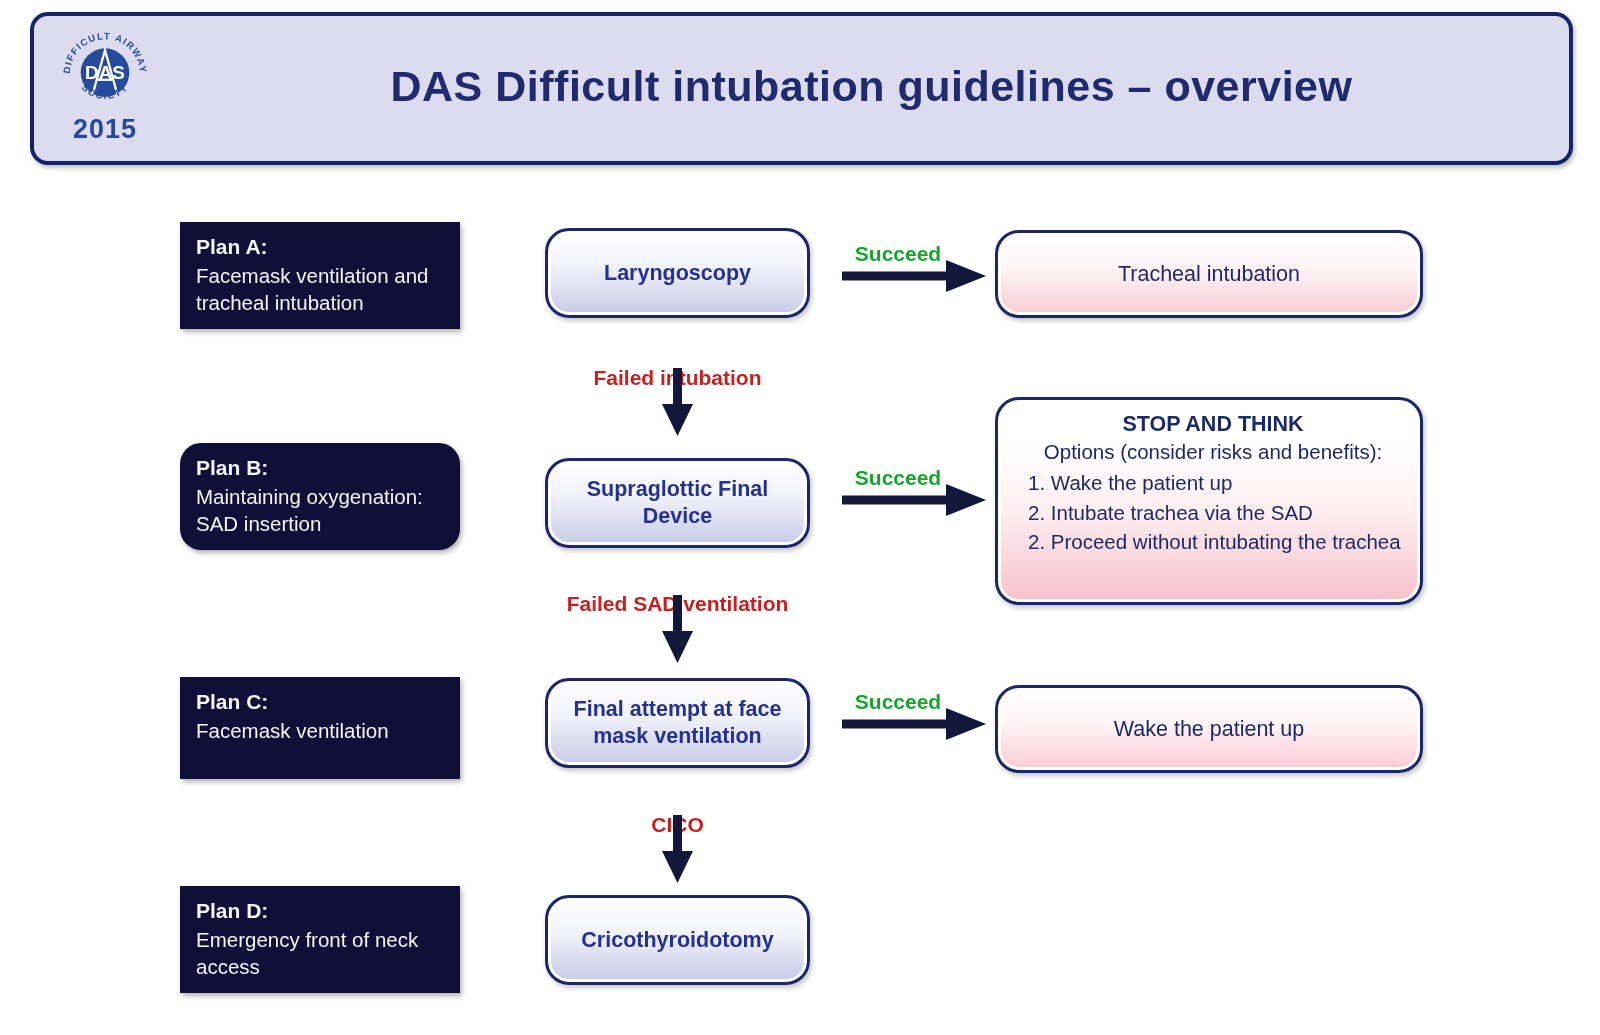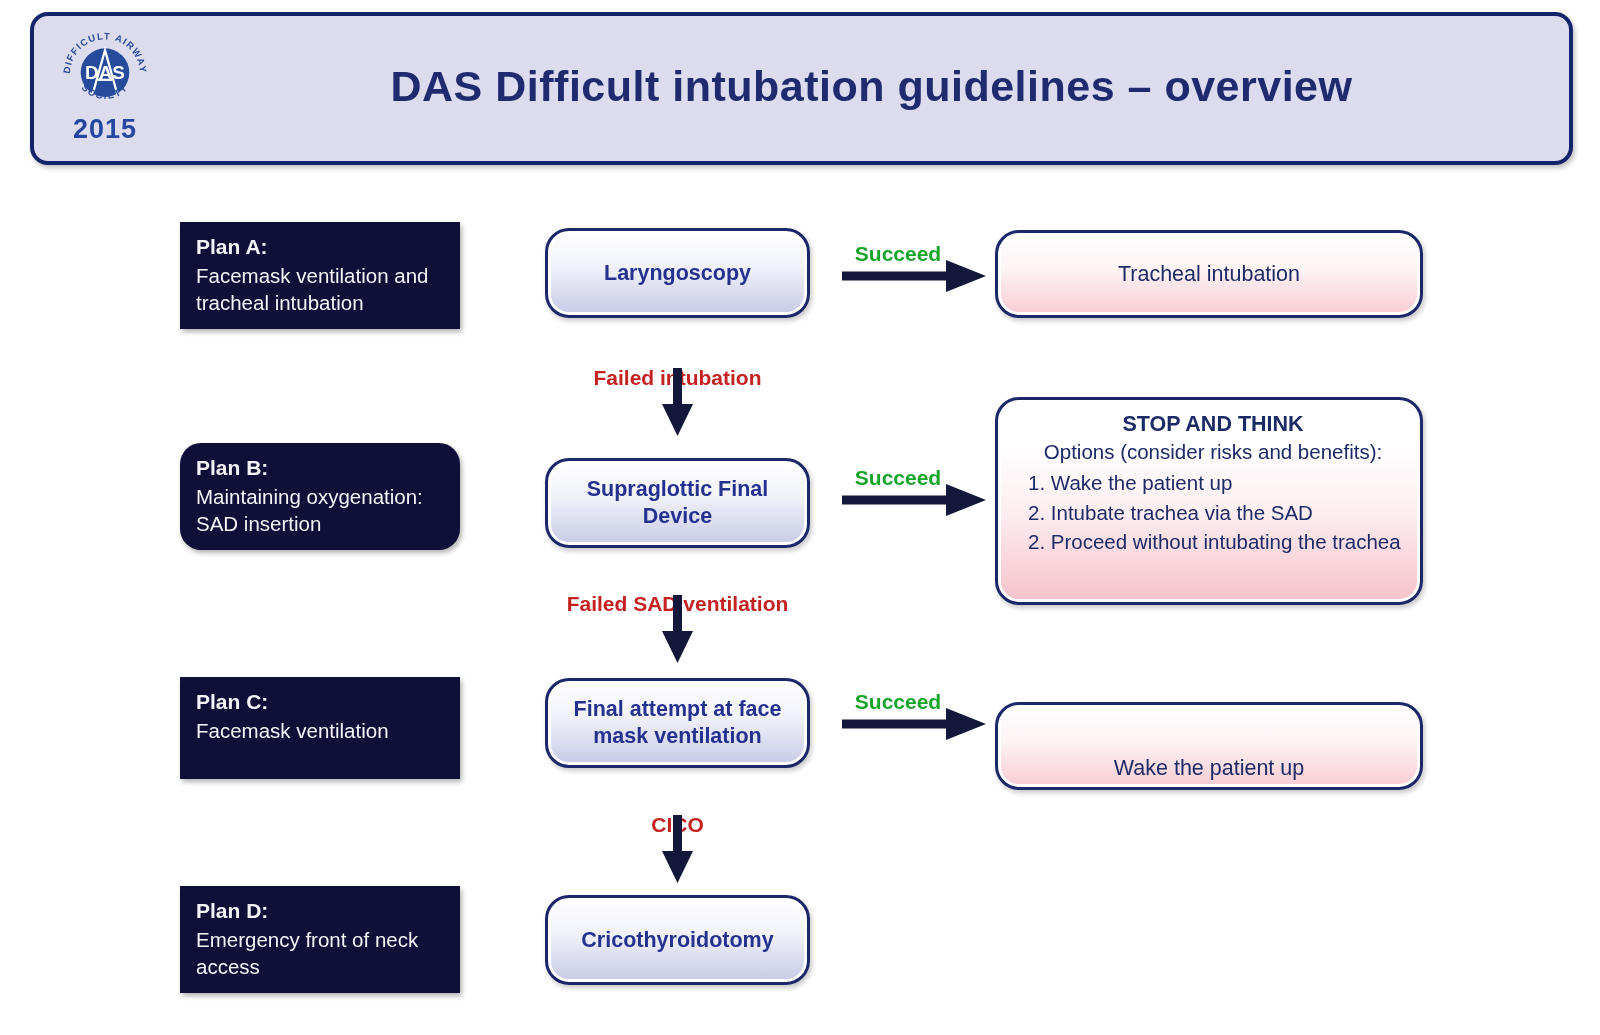--- a/index.html
+++ b/index.html
@@ -167,17 +167,17 @@
   </div>
 
   <div class="stop-box">
     <div class="stop-title">STOP AND THINK</div>
     <div class="stop-subtitle">Options (consider risks and benefits):</div>
     <div class="stop-option">1. Wake the patient up</div>
     <div class="stop-option">2. Intubate trachea via the SAD</div>
     <div class="stop-option">2. Proceed without intubating the trachea</div>
   </div>
 
-  <div class="outcome-box" style="top:702px;height:88px;align-items:flex-end;">
+  <div class="outcome-box" style="top:685px;height:88px;">
     <span>Wake the patient up</span>
   </div>
 
 </div>
 
 </body></html>

